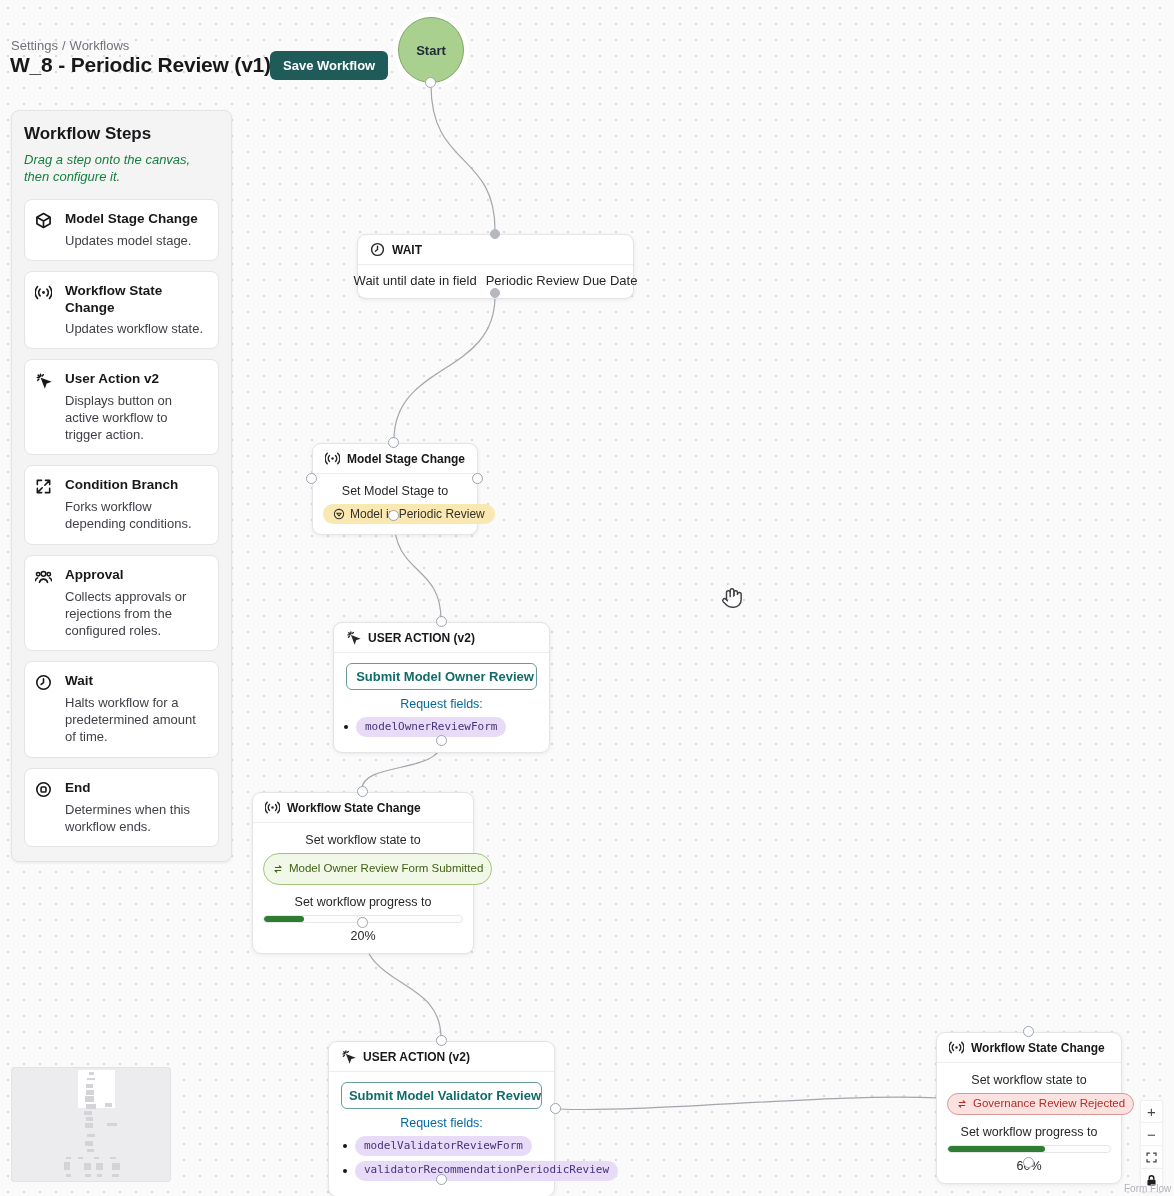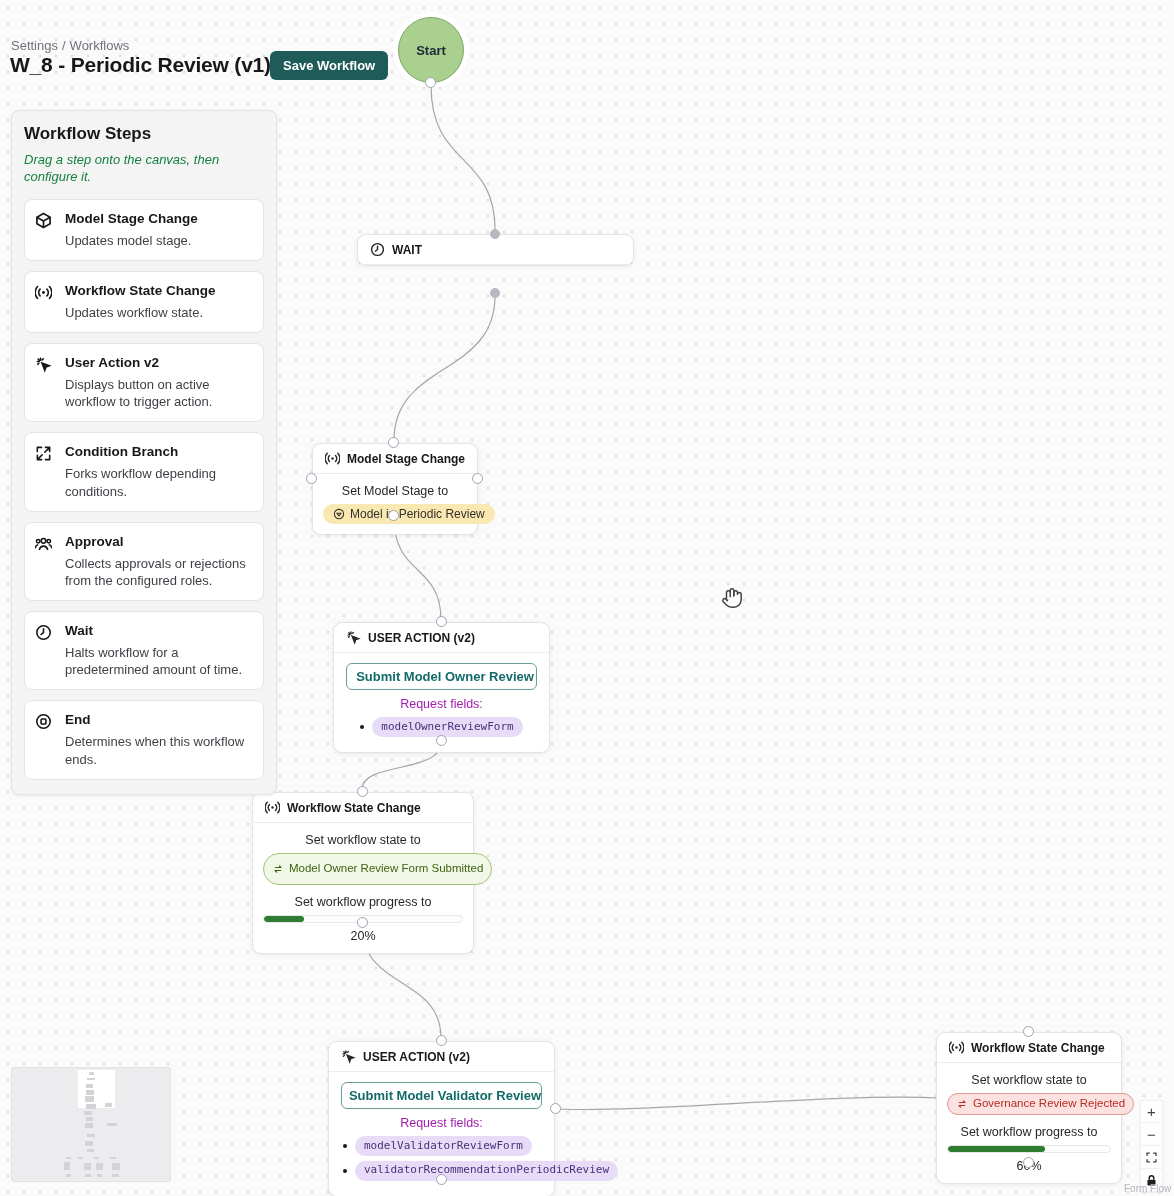--- a/index.html
+++ b/index.html
@@ -20,21 +20,21 @@
   .page-title { position:absolute; left:10px; top:53px; font-size:21px; font-weight:700; color:#18181b; z-index:20; letter-spacing:-0.2px; }
   .save-btn {
     position:absolute; left:270px; top:51px; z-index:20;
     background:#1e5b59; color:#fff; border:none; border-radius:6px;
     font-family:"Liberation Sans", sans-serif; font-size:13px; font-weight:600;
     padding:7px 13px; cursor:pointer;
   }
 
   
   .palette {
-    position:absolute; left:11px; top:110px; width:266px; z-index:15;
+    position:absolute; left:11px; top:110px; width:221px; z-index:15;
     background:#f4f4f5; border:1px solid #e4e4e7; border-radius:8px;
     box-shadow:0 1px 3px rgba(0,0,0,0.07);
     padding:13px 12px 14px 12px;
   }
   .palette h2 { font-size:17px; font-weight:700; color:#18181b; margin-bottom:8px; }
   .palette .sub { font-size:13px; color:#15803d; line-height:1.3; margin-bottom:13px;font-style:italic; }
   .step-card {
     background:#fff; border:1px solid #e4e4e7; border-radius:8px;
     padding:11px 10px; margin-bottom:10px; cursor:grab;
     display:grid; grid-template-columns:24px 1fr; column-gap:6px;
@@ -88,24 +88,24 @@
   .pill.code  { background:#e8dbf8; color:#44337a; font-family:"DejaVu Sans Mono", monospace; font-size:11px; padding:2.5px 9px; }
 
   .ua-btn {
     display:flex; align-items:center; justify-content:center; gap:7px;
     width:calc(100% - 4px); margin:2px auto 7px auto;
     background:#fff; border:1px solid #699b98; border-radius:6px;
     padding:5px 8px; cursor:pointer;
     font-family:"Liberation Sans", sans-serif;
     font-size:13px; font-weight:700; color:#136b69; white-space:nowrap;
   }
-  .req-label { font-size:12.5px; color:#a21caf; margin-bottom:6px; }
+  .req-label { font-size:12.5px; color:#0369a1; margin-bottom:6px; }
   .field-row { display:flex; align-items:center; gap:8px; margin-bottom:5px; }
   .field-row .dot { width:4px; height:4px; background:#18181b; border-radius:50%; flex:0 0 auto; }
-  .field-row.centered { justify-content:center; }
+  .field-row.centered { }
   .field-row.lefted { justify-content:flex-start; padding-left:4px; }
 
   .wsc-label { font-size:12.5px; color:#27272a; margin:2px 0 6px 0; }
   .progress-track {
     width:100%; height:8px; background:#fdfdfd; border:1px solid #e7e7ea;
     border-radius:99px; overflow:hidden; margin:2px 0 6px 0;
   }
   .progress-fill { height:100%; background:#2e7d32; border-radius:99px; }
   .pct { font-size:12.5px; color:#27272a; }
 
@@ -274,20 +274,24 @@
   <span>Start</span>
 </div>
 <div class="handle" style="left:425px; top:77px;"></div>
 
 <div class="node" style="left:357px; top:234px; width:277px;">
   <div class="node-header">
     <svg class="ic" viewBox="0 0 16 16">
         <use href="#i-clock"></use>
       </svg>
     <span>WAIT</span>
+  </div>
+  <div class="wait-body">
+    <span>Wait until date in field</span>
+    <span>Periodic Review Due Date</span>
   </div>
 </div>
 <div class="handle gray" style="left:490px; top:229px;"></div>
 <div class="handle gray" style="left:490px; top:288px;"></div>
 
 <div class="node" style="left:312px; top:443px; width:166px;">
   <div class="node-header">
     <svg class="ic" viewBox="0 0 16 16">
         <use href="#i-broadcast"></use>
       </svg>

